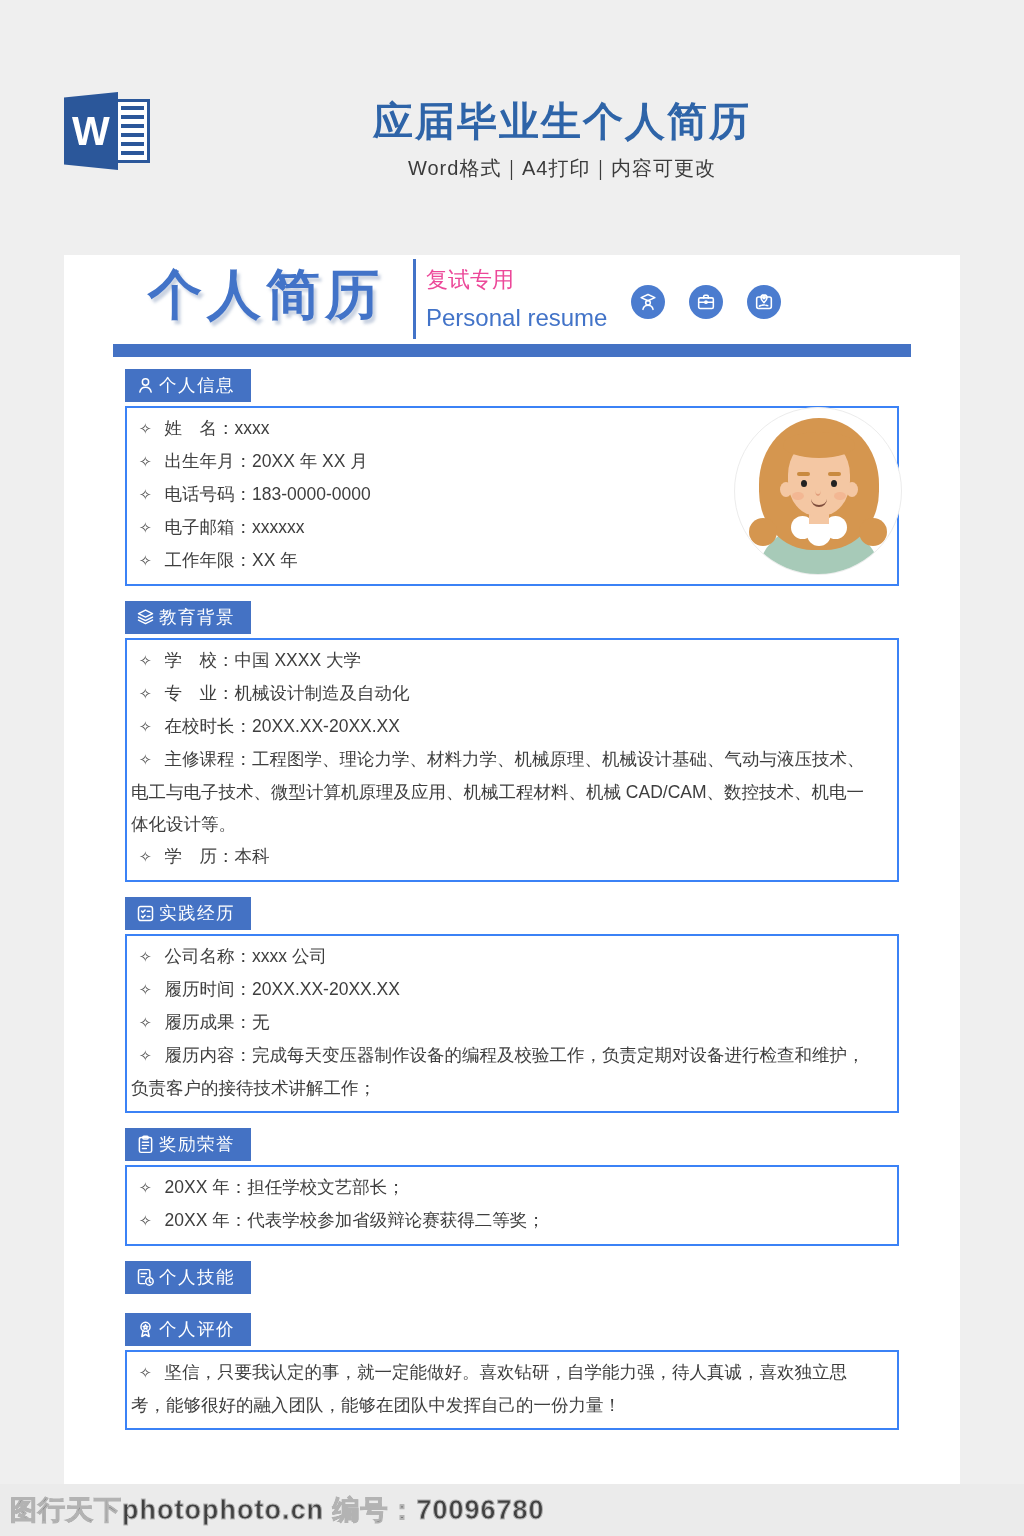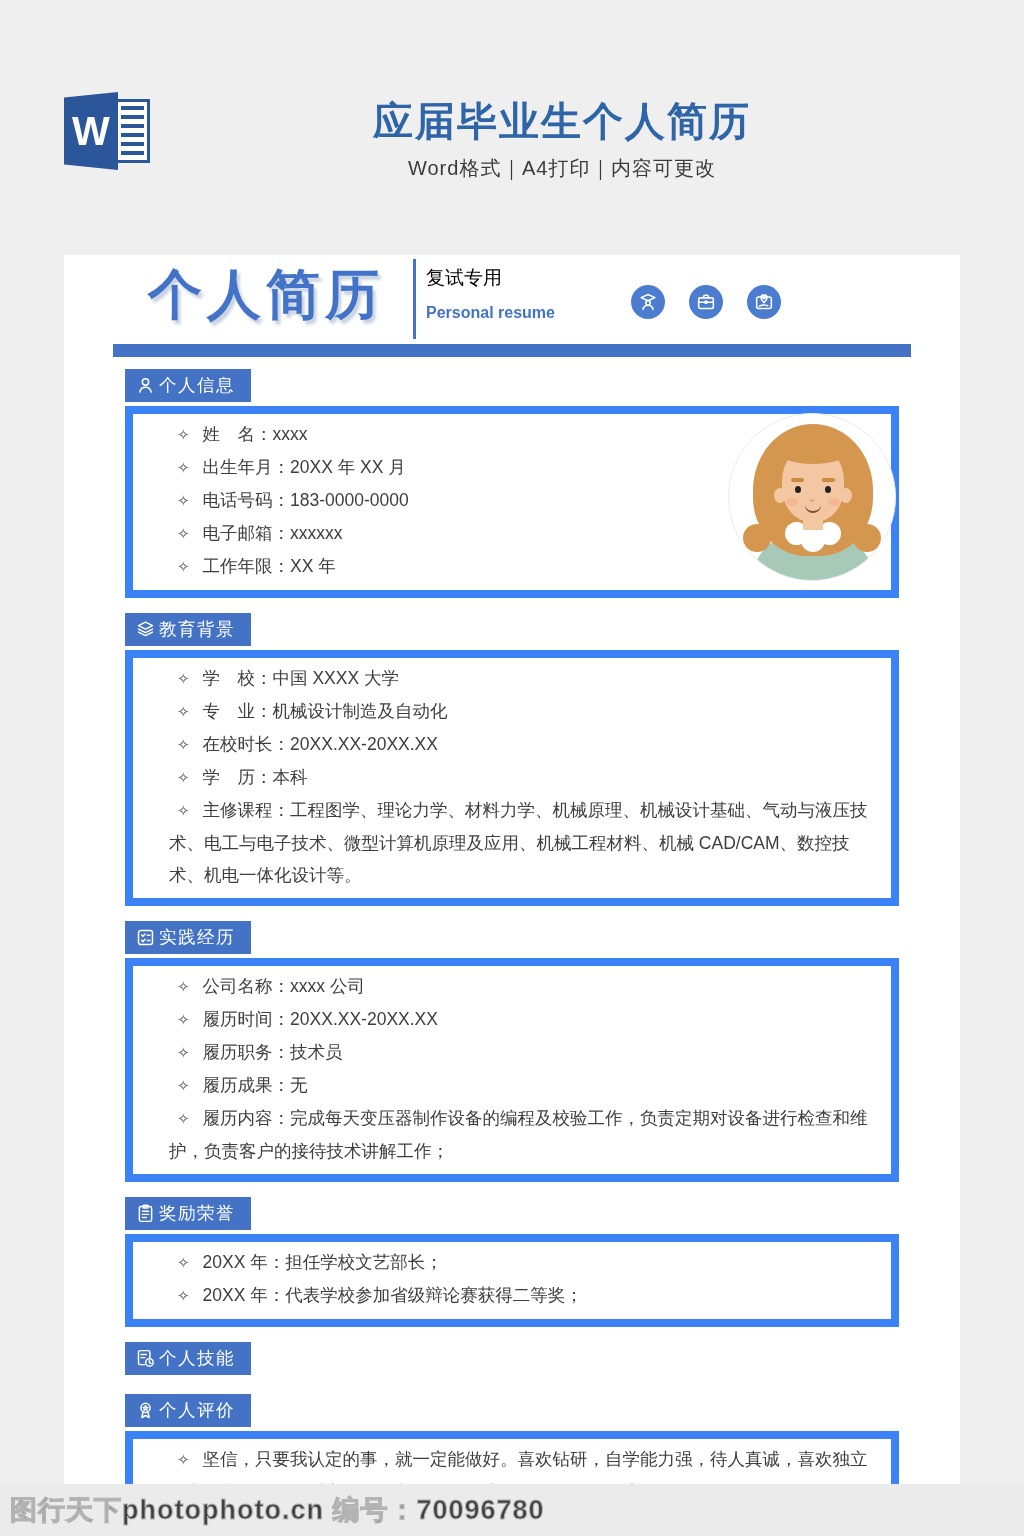--- a/index.html
+++ b/index.html
@@ -20,36 +20,36 @@
     font-size:40px;font-weight:bold;color:#2e64a8;letter-spacing:2px;}
   .banner-sub{position:absolute;left:312px;top:155px;width:500px;text-align:center;
     font-size:20px;color:#3b3b3b;font-weight:500;letter-spacing:1px;}
 
   
   .card{position:absolute;left:64px;top:255px;width:896px;height:1267px;background:#fff;}
   .hdr{position:relative;height:89px;}
   .hdr-title{position:absolute;left:84px;top:4px;font-size:54px;font-weight:bold;color:#4273c8;
     letter-spacing:5px;text-shadow:3px 4px 3px rgba(100,125,170,.35);}
   .hdr-divider{position:absolute;left:349px;top:4px;width:3px;height:80px;background:#4273c8;}
-  .hdr-tag{position:absolute;left:362px;top:10px;font-size:19px;color:#000000;}
-  .hdr-en{position:absolute;left:362px;top:49px;font-size:16px;color:#4273c8;font-weight:bold;}
+  .hdr-tag{position:absolute;left:362px;top:10px;font-size:22px;color:#ec4899;}
+  .hdr-en{position:absolute;left:362px;top:49px;font-size:24px;color:#4273c8;}
   .hdr-icons{position:absolute;left:567px;top:30px;display:flex;gap:24px;}
   .hicon{width:34px;height:34px;border-radius:50%;background:#4b7ccf;
     display:flex;align-items:center;justify-content:center;}
   .hicon svg{width:22px;height:22px;display:block;}
   .blue-bar{margin-left:49px;width:798px;height:13px;background:#4472c4;}
 
   
   .sections{margin:12px 61px 0;}
   .section{margin-bottom:15px;}
   .badge{display:inline-flex;align-items:center;gap:3px;background:#4472c4;color:#fff;
     padding:4px 16px 5px 10px;margin-bottom:4px;}
   .badge svg{width:21px;height:21px;display:block;}
   .badge-label{font-size:17.5px;font-weight:500;letter-spacing:1.5px;}
-  .sec-box{border:8px solid #3b82f6;padding:4px 20px 7px 36px;position:relative;background:#fff;}
+  .sec-box{border:2px solid #3b82f6;padding:4px 20px 7px 4px;position:relative;background:#fff;}
   .row{font-size:17.5px;color:#3e3e3e;line-height:32px;}
   .bullet{color:#5a5a5a;font-size:15px;margin:0 13px 0 8px;}
 
   
   .avatar{position:absolute;top:-1px;right:-5px;width:168px;height:168px;border-radius:50%;
     background:#fff;border:1px solid #ececec;overflow:hidden;z-index:2;box-sizing:border-box;}
   .avatar div{position:absolute;}
   .av-body{left:22px;top:118px;width:124px;height:52px;background:#a7cab8;border-radius:52px 52px 0 0;z-index:1;}
   .av-hair{left:24px;top:10px;width:120px;height:132px;background:#d5964f;border-radius:52% 52% 46% 46%;z-index:2;}
   .av-curl-l{left:14px;top:110px;width:28px;height:28px;background:#d5964f;border-radius:50%;z-index:2;}
@@ -168,38 +168,37 @@
               <path d="M12 3.5l8 4-8 4-8-4z"></path>
               <path d="M4 11.5l8 4 8-4"></path>
               <path d="M4 15l8 4 8-4"></path>
             </svg>
           </span>
           <span class="badge-label">教育背景</span>
         </div><div class="sec-box">
           <div class="row"><span class="bullet">✧</span><span class="row-text">学　校：中国 XXXX 大学</span></div>
           <div class="row"><span class="bullet">✧</span><span class="row-text">专　业：机械设计制造及自动化</span></div>
           <div class="row"><span class="bullet">✧</span><span class="row-text">在校时长：20XX.XX-20XX.XX</span></div>
+          <div class="row"><span class="bullet">✧</span><span class="row-text">主修课程：工程图学、理论力学、材料力学、机械原理、机械设计基础、气动与液压技术、电工与电子技术、微型计算机原理及应用、机械工程材料、机械 CAD/CAM、数控技术、机电一体化设计等。</span></div>
           <div class="row"><span class="bullet">✧</span><span class="row-text">学　历：本科</span></div>
-          <div class="row"><span class="bullet">✧</span><span class="row-text">主修课程：工程图学、理论力学、材料力学、机械原理、机械设计基础、气动与液压技术、电工与电子技术、微型计算机原理及应用、机械工程材料、机械 CAD/CAM、数控技术、机电一体化设计等。</span></div>
         </div></div>
       <div class="section"><div class="badge">
           <span class="badge-icon">
             <svg viewBox="0 0 24 24" fill="none" stroke="#fff" stroke-width="1.7" stroke-linecap="round" stroke-linejoin="round">
               <rect x="4" y="4" width="16" height="16" rx="2.5"></rect>
               <path d="M7.5 9.2l1.5 1.5 2.5-2.7"></path>
               <path d="M14 9.5h3"></path>
               <path d="M7.5 15.2l1.5 1.5 2.5-2.7"></path>
               <path d="M14 15.5h3"></path>
             </svg>
           </span>
           <span class="badge-label">实践经历</span>
         </div><div class="sec-box">
           <div class="row"><span class="bullet">✧</span><span class="row-text">公司名称：xxxx 公司</span></div>
           <div class="row"><span class="bullet">✧</span><span class="row-text">履历时间：20XX.XX-20XX.XX</span></div>
-          <div class="row"><span class="bullet">✧</span><span class="row-text">履历职务：技术员</span></div>
           <div class="row"><span class="bullet">✧</span><span class="row-text">履历成果：无</span></div>
           <div class="row"><span class="bullet">✧</span><span class="row-text">履历内容：完成每天变压器制作设备的编程及校验工作，负责定期对设备进行检查和维护，负责客户的接待技术讲解工作；</span></div>
         </div></div>
       <div class="section"><div class="badge">
           <span class="badge-icon">
             <svg viewBox="0 0 24 24" fill="none" stroke="#fff" stroke-width="1.7" stroke-linecap="round" stroke-linejoin="round">
               <rect x="5" y="4" width="14" height="17" rx="2"></rect>
               <rect x="9" y="2.6" width="6" height="3" rx="1"></rect>
               <path d="M8.5 9.5h7M8.5 13h7M8.5 16.5h4.5"></path>
             </svg>

